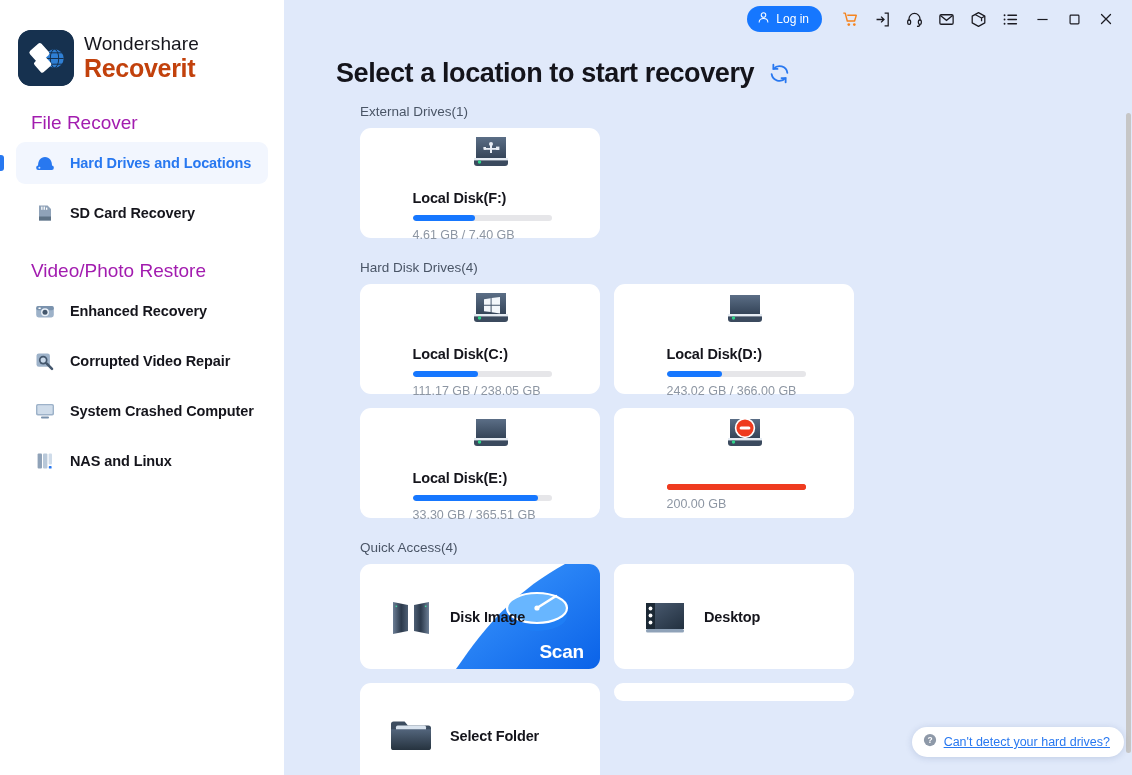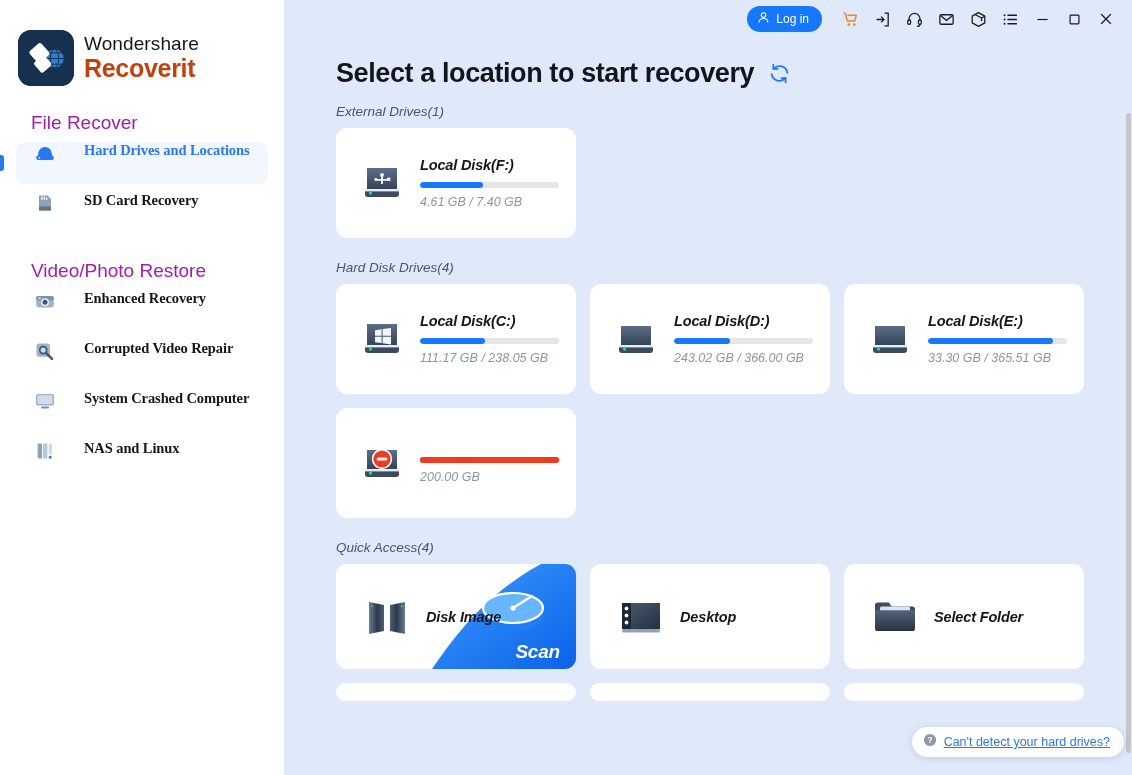--- a/index.html
+++ b/index.html
@@ -23,22 +23,22 @@
   }
   .brand-text { line-height: 1.05; }
   .brand-top { font-size: 19px; color: #15151c; letter-spacing: .1px; }
   .brand-bot { font-size: 25px; color: #c2410c; font-weight: bold; letter-spacing: -.3px; margin-top: 1px; }
 
   .nav-group-label {
     font-size: 19px; color: #a21caf; padding: 0 0 0 31px; margin-top: 26px; margin-bottom: 8px;
   }
   .nav-item {
     height: 42px; margin: 0 16px 0 16px; border-radius: 9px;
-    display: flex; gap: 28px; padding-left: 18px;
-    position: relative; cursor: default; font-family: Liberation Serif, serif;
+    display: flex; align-items: center; gap: 14px; padding-left: 18px;
+    position: relative; cursor: default;
   }
   .nav-item + .nav-item { margin-top: 8px; }
   .nav-item .nav-label { font-size: 14.5px; color: #15151c; font-weight: bold; letter-spacing: -.1px; }
   .nav-item.active { background: #f2f6fe; }
   .nav-item.active .nav-label { color: #2878f0; }
   .nav-item.active::before {
     content: ""; position: absolute; left: -16px; top: 13px;
     width: 4px; height: 16px; background: #2878f0; border-radius: 0 3px 3px 0;
   }
   .nav-ico { width: 22px; height: 22px; flex: 0 0 22px; display: flex; align-items: center; justify-content: center; }
@@ -58,28 +58,28 @@
   }
   .tb-ico {
     width: 32px; height: 30px; display: flex; align-items: center; justify-content: center;
     cursor: pointer;
   }
 
   
   .page-head { display: flex; align-items: center; gap: 14px; padding: 20px 8px 0 52px; }
   .page-title { font-size: 27px; font-weight: bold; color: #14141b; letter-spacing: -.4px; }
 
-  .scroll-area { position: absolute; top: 104px; left: 0; right: 0; bottom: 0; padding-left: 52px; padding-right: 28px; font-style: italic; }
+  .scroll-area { position: absolute; top: 104px; left: 0; right: 0; bottom: 0; padding-left: 76px; padding-right: 28px; }
   .section-label { font-size: 13.5px; color: #4a5566; margin-bottom: 9px; }
   .section + .section { margin-top: 22px; }
 
   .card-grid { display: flex; flex-wrap: wrap; gap: 14px; }
   .drive-card {
     width: 240px; height: 110px; background: #fff; border-radius: 11px;
-    display: flex; align-items: center; gap: 14px; padding-left: 22px; cursor: pointer;
+    display: flex; align-items: center; gap: 14px; padding-left: 22px; cursor: pointer; flex-direction: column;
   }
   .drive-ico { width: 48px; height: 48px; flex: 0 0 48px; position: relative; }
   .drive-meta { flex: 1 1 auto; padding-right: 18px; }
   .drive-name { font-size: 14.5px; font-weight: bold; color: #15151c; letter-spacing: -.15px; margin-bottom: 9px; }
   .bar { height: 6px; border-radius: 3px; background: #e6e6e9; overflow: hidden; width: 139px; }
   .bar-fill { height: 6px; border-radius: 3px; background: #1677ff; }
   .bar.red { background: #ef3b1f; }
   .drive-size { font-size: 12.5px; color: #8d96a3; margin-top: 7px; }
   .drive-card.nolabel .bar { margin-top: 14px; }
 

